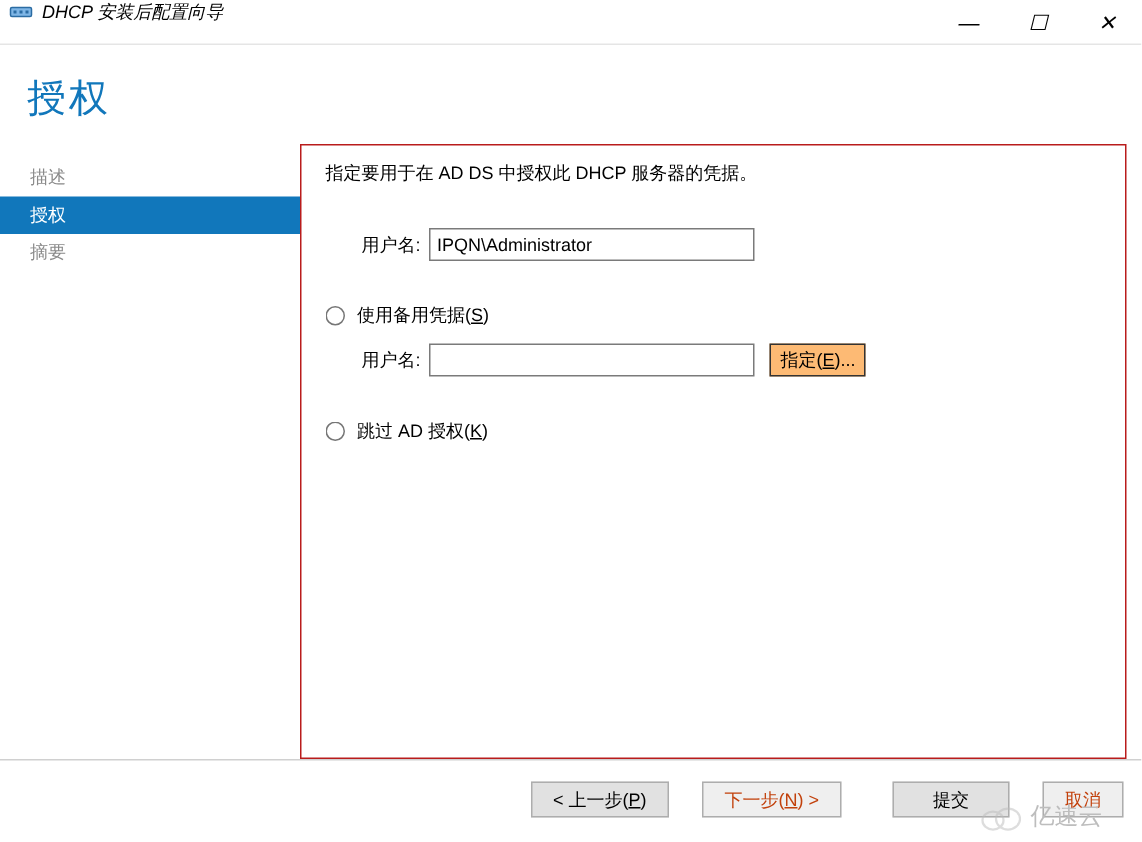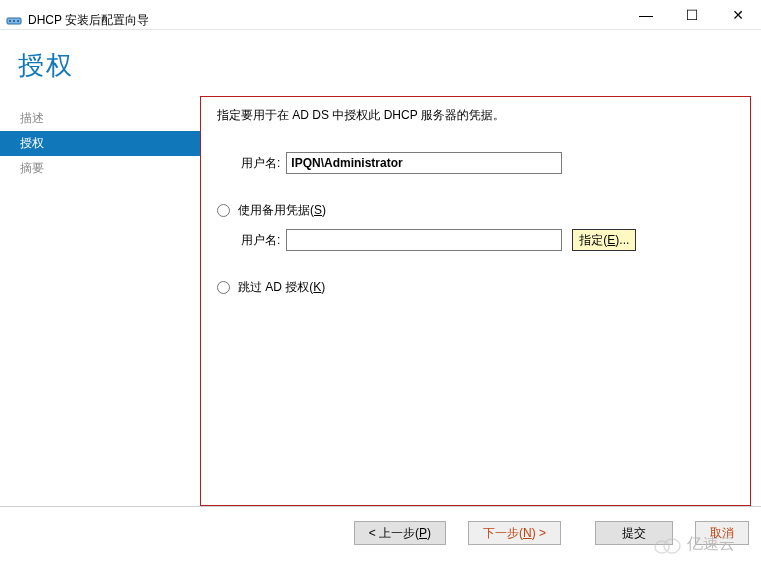--- a/index.html
+++ b/index.html
@@ -10,23 +10,24 @@
     color: #000;
     background: #fff;
     width: 761px;
     height: 561px;
     overflow: hidden;
     position: relative;
   }
   .titlebar {
     height: 30px;
     display: flex;
-    align-items: flex-end;
+    align-items: flex-start;
     padding-left: 6px;
     border-bottom: 1px solid #e5e5e5;
+    font-style: italic;
   }
   .titlebar .app-icon {
     width: 16px; height: 16px;
     display:inline-block;
     margin-right:6px;
   }
   .titlebar .title { flex: 1; font-size: 12px; }
   .window-controls { display: flex; height: 100%; }
   .window-controls div {
     width: 46px;
@@ -82,30 +83,29 @@
     display: flex;
     align-items: center;
     margin: 0 0 28px 24px;
   }
   .field-label { margin-right: 6px; }
   .text-input {
     height: 22px;
     border: 1px solid #7a7a7a;
     padding: 2px 4px;
     font-size: 12px;
-    width: 276px;
-    font-weight: bold;
+    width: 217px;
   }
   .text-input[readonly] { background: #fff; }
   .specify-btn {
     margin-left: 10px;
     height: 22px;
     padding: 0 6px;
     border: 1px solid #333;
-    background: #fef9c3;
+    background: #fdba74;
     cursor: pointer;
     font-size: 12px;
   }
   .accel { text-decoration: underline; }
   .footer {
     height: 53px;
     border-top: 1px solid #d0d0d0;
     display: flex;
     align-items: center;
     justify-content: flex-end;

